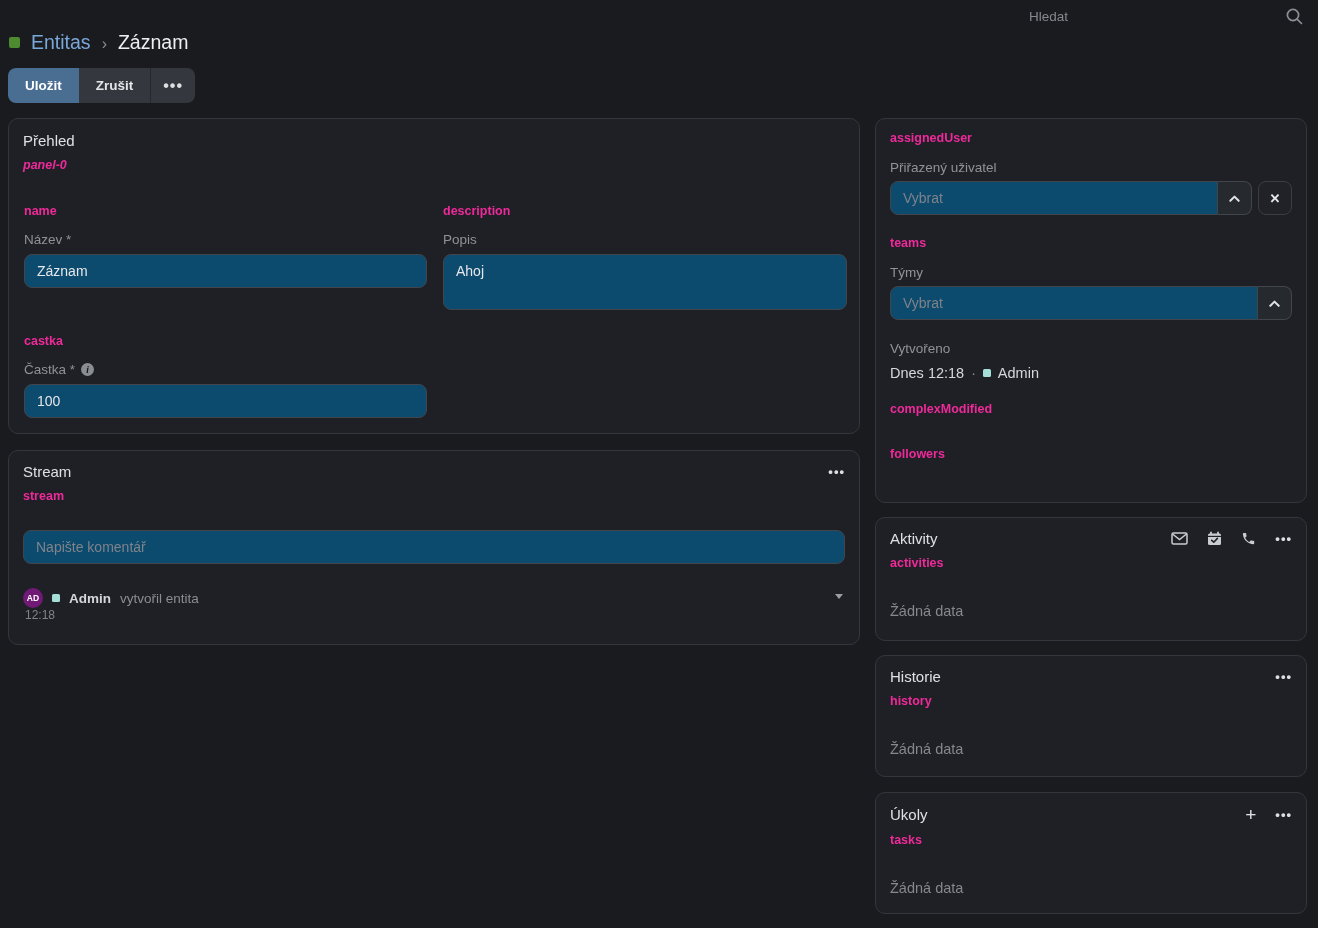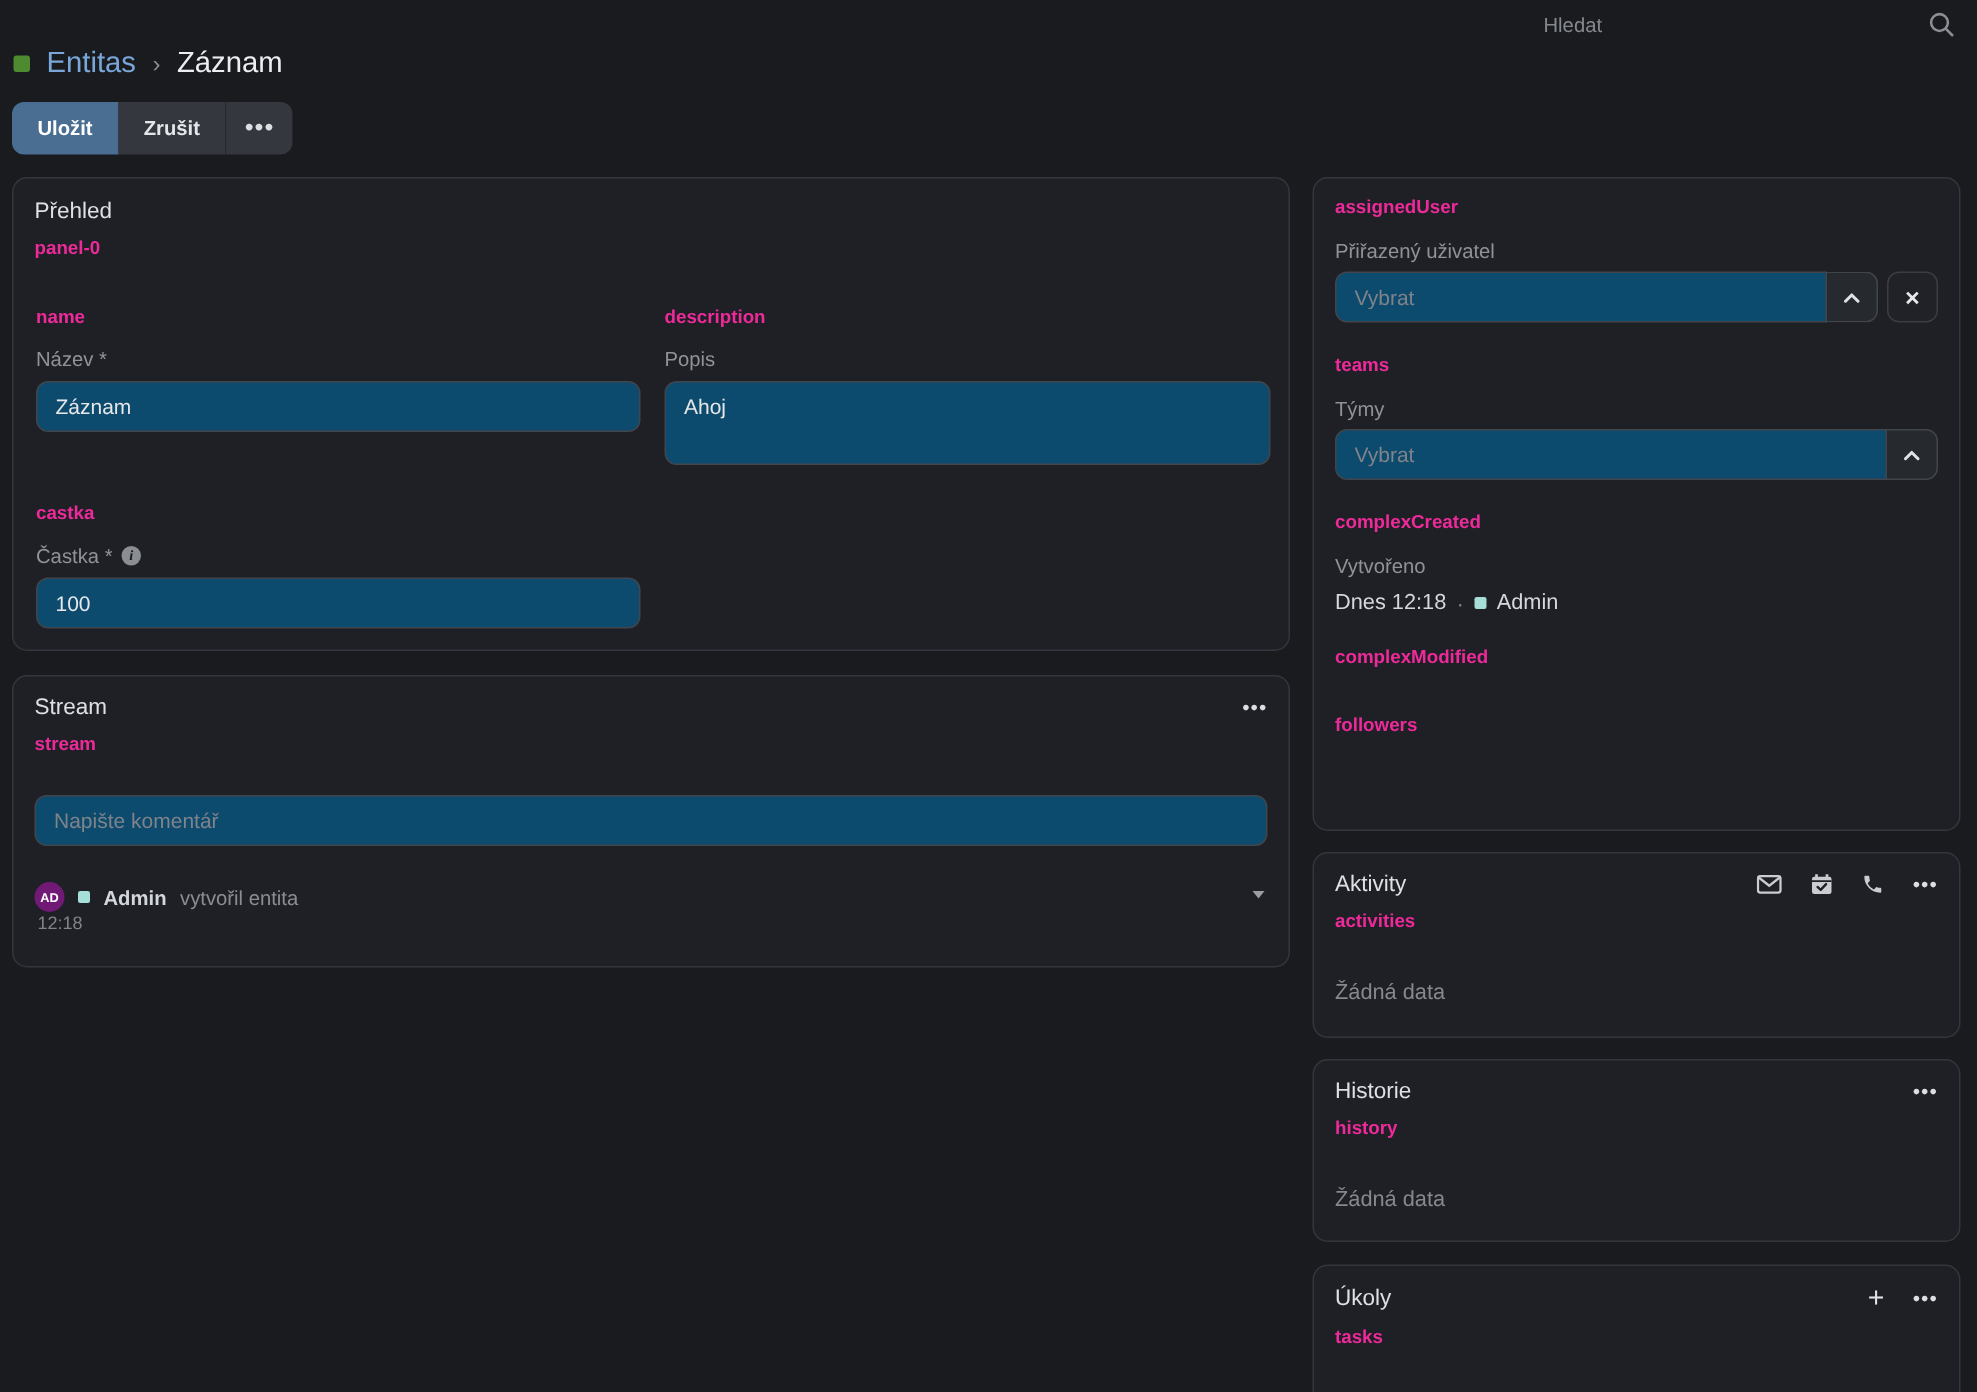--- a/index.html
+++ b/index.html
@@ -56,38 +56,38 @@
 
   
   .panel {
     background:#1e2025; border:1px solid #33363c; border-radius:10px;
     padding:12px 14px; position:relative;
   }
   .col-left  { position:absolute; left:8px;   top:118px; width:852px; }
   .col-right { position:absolute; left:875px; top:118px; width:432px; }
   .panel-overview { height:316px; }
   .panel-stream   { height:195px; margin-top:16px; }
-  .panel-side     { height:436px; }
+  .panel-side     { height:385px; }
   .panel-activities { height:124px; margin-top:14px; }
   .panel-history    { height:122px; margin-top:14px; }
   .panel-tasks      { height:122px; margin-top:15px; }
 
   .panel-title { color:#dee0e3; font-size:15px; font-weight:500; }
   .debug-label { color:#ee2a9a; font-size:12.5px; font-weight:700; }
   .field-label { color:#8f9296; font-size:13.5px; }
   .empty-text  { color:#85888d; font-size:14.5px; }
 
   .panel-head { display:flex; align-items:center; justify-content:space-between; }
   .head-icons { display:flex; align-items:center; gap:19px; color:#c9ccd0; }
   .icon-btn { background:none; border:none; color:#c9ccd0; cursor:pointer; display:flex; align-items:center; padding:0; }
   .plus-glyph { font-size:19px; font-weight:400; line-height:1; color:#dfe1e4; }
 
   
   .overview-head-title { margin-top:1px; }
-  .overview-head-debug { margin-top:9px; margin-bottom:32px; }
+  .overview-head-debug { margin-top:9px; margin-bottom:32px;font-style:italic; }
   .field-grid {
     display:grid; grid-template-columns:403px 404px; column-gap:16px; row-gap:20px;
     padding-left:1px;
   }
   .cell-debug { margin-bottom:14px; }
   .cell-label { margin-bottom:7px; display:flex; align-items:center; gap:6px; }
   .text-input {
     width:100%; height:34px; background:#0c4a6e; border:1px solid #41454c;
     border-radius:8px; color:#e6e7e9; font-size:14px; padding:0 12px;
     font-family:"Liberation Sans", sans-serif; outline:none;
@@ -265,21 +265,20 @@
           <span>
             <svg width="13" height="13" viewBox="0 0 14 14" fill="none" stroke="#dfe1e5" stroke-width="2.2" stroke-linecap="round" stroke-linejoin="round">
               <polyline points="2.5,9.5 7,5 11.5,9.5"></polyline>
             </svg>
           </span>
         </button>
       </div>
     </div>
 
     <div class="side-field">
-      <div class="debug-label side-debug">complexCreated</div>
       <div class="field-label">Vytvořeno</div>
       <div class="created-line">
         <span class="created-value">Dnes 12:18</span>
         <span class="created-sep">·</span>
         <span class="mini-square"></span>
         <a href="#" class="created-user">Admin</a>
       </div>
     </div>
 
     <div class="debug-label lone-debug">complexModified</div>

